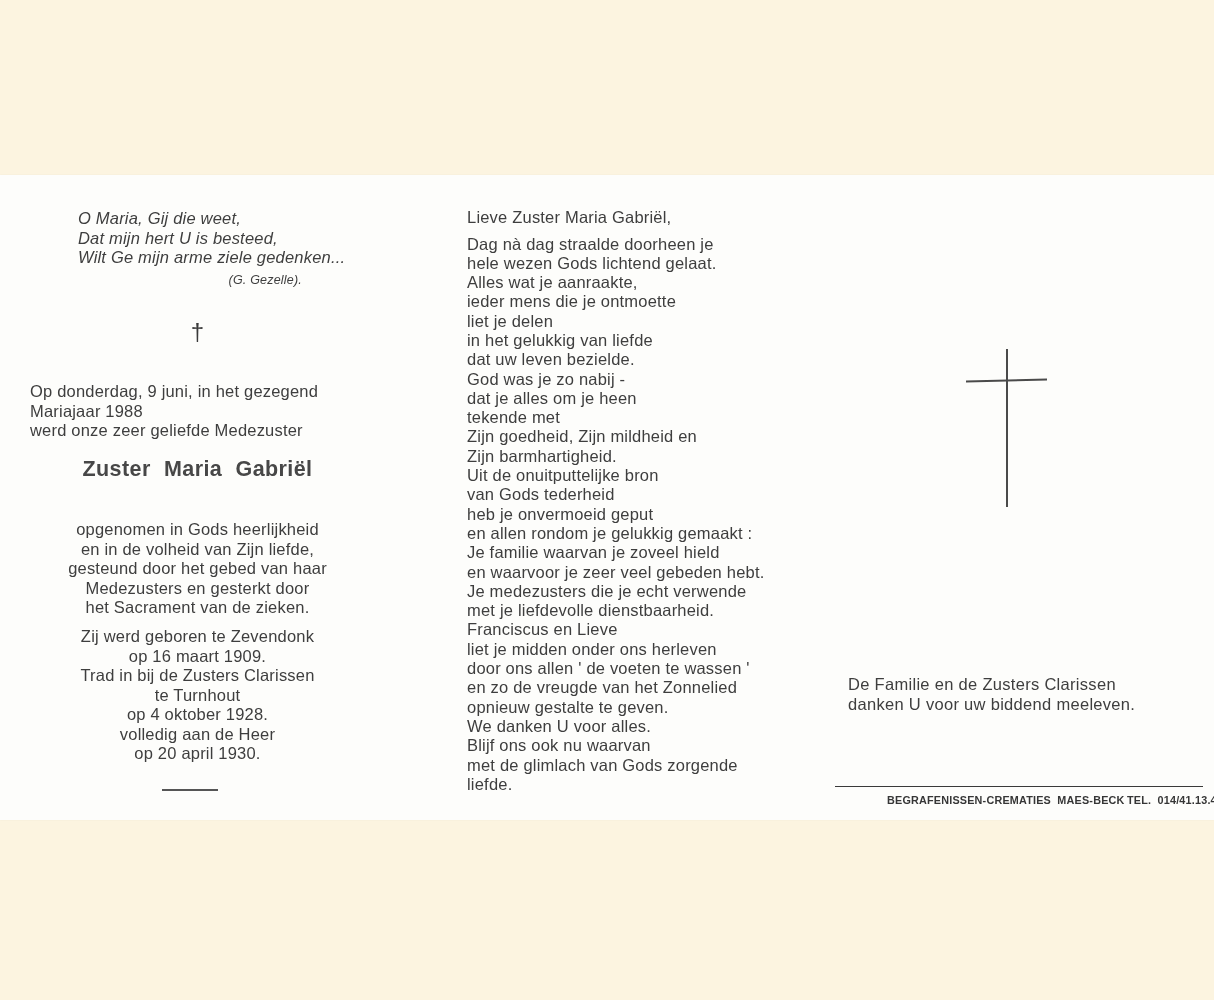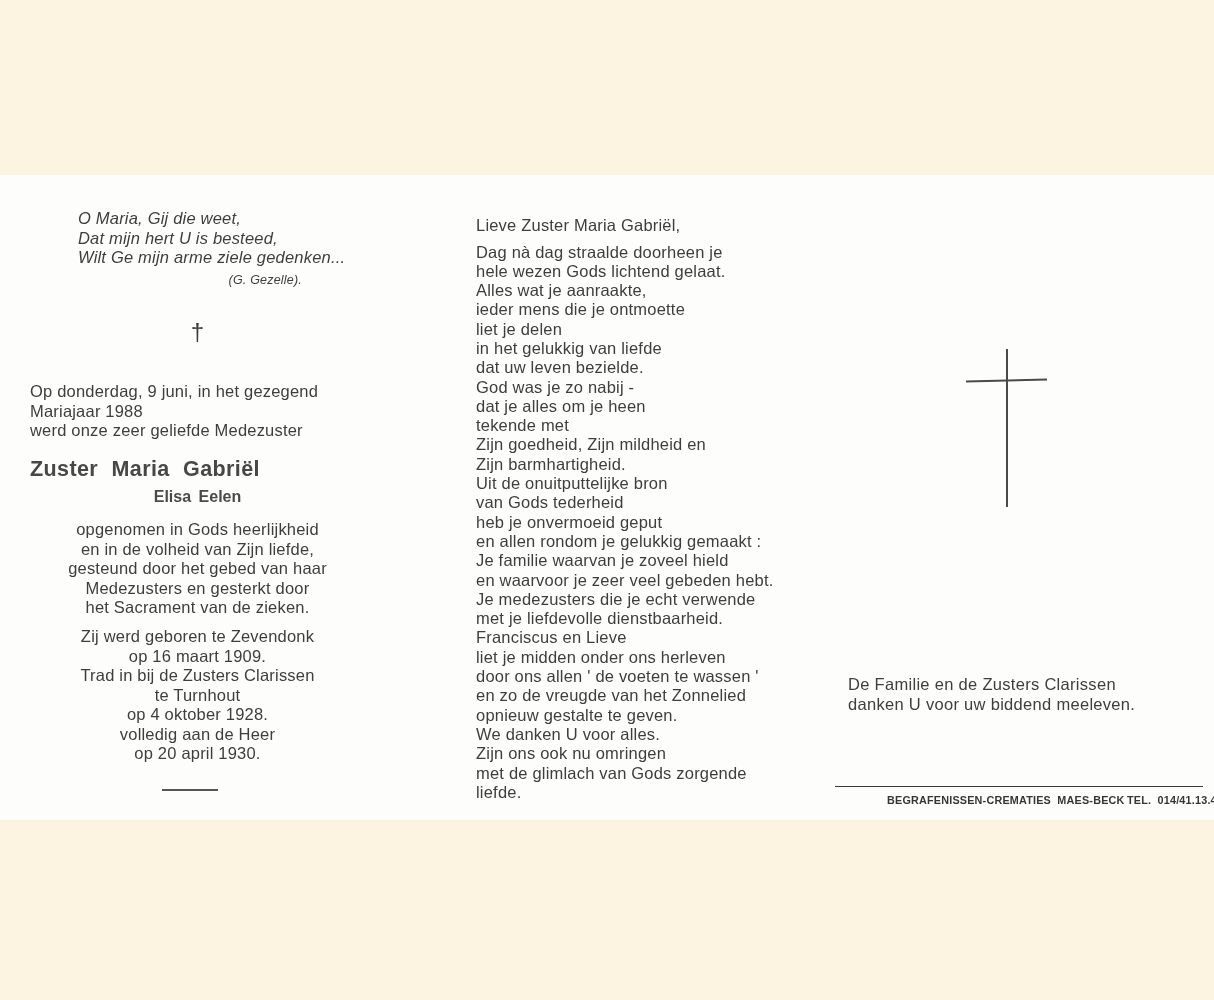--- a/index.html
+++ b/index.html
@@ -57,21 +57,21 @@
     width: 100%;
     text-align: left;
     font-size: 16.5px;
     line-height: 19.5px;
     letter-spacing: 0.2px;
   }
   .name {
     position: absolute;
     top: 282px; left: 0;
     width: 100%;
-    text-align: left;
+    text-align: center;
     font-size: 21.5px;
     font-weight: bold;
     color: #474747;
     letter-spacing: 0.4px;
     word-spacing: 7px;
   }
   .birth-name {
     position: absolute;
     top: 313px; left: 0;
     width: 100%;
@@ -102,23 +102,22 @@
   .rule-short {
     position: absolute;
     top: 614px; left: 132px;
     width: 56px;
     border-top: 2px solid #555;
   }
 
   
   .col-mid {
     position: absolute;
-    left: 467px; top: 41px;
+    left: 467px; top: 33px;
     width: 360px;
-    margin-left: 9px;
   }
   .salutation {
     font-size: 16.5px;
     line-height: 19.5px;
     letter-spacing: 0.2px;
     margin-bottom: 7px;
   }
   .tribute {
     font-size: 16.5px;
     line-height: 19.3px;
@@ -180,21 +179,20 @@
       <div class="small-cross">†</div>
 
       <div class="intro">
           <div>Op donderdag, 9 juni, in het gezegend</div>
           <div>Mariajaar 1988</div>
           <div>werd onze zeer geliefde Medezuster</div>
         </div>
 
       <div class="name">Zuster Maria Gabriël</div>
 
-      <div class="birth-name">Elisa Eelen</div>
 
       <div class="passing">
           <div>opgenomen in Gods heerlijkheid</div>
           <div>en in de volheid van Zijn liefde,</div>
           <div>gesteund door het gebed van haar</div>
           <div>Medezusters en gesterkt door</div>
           <div>het Sacrament van de zieken.</div>
         </div>
 
       <div class="life">
@@ -232,21 +230,21 @@
           <div>Je familie waarvan je zoveel hield</div>
           <div>en waarvoor je zeer veel gebeden hebt.</div>
           <div>Je medezusters die je echt verwende</div>
           <div>met je liefdevolle dienstbaarheid.</div>
           <div>Franciscus en Lieve</div>
           <div>liet je midden onder ons herleven</div>
           <div>door ons allen ' de voeten te wassen '</div>
           <div>en zo de vreugde van het Zonnelied</div>
           <div>opnieuw gestalte te geven.</div>
           <div>We danken U voor alles.</div>
-          <div>Zijn ons ook nu omringen</div>
+          <div>Blijf ons ook nu waarvan</div>
           <div>met de glimlach van Gods zorgende</div>
           <div>liefde.</div>
         </div>
     </div>
 
     <svg class="big-cross" width="88" height="162" viewBox="0 0 88 162">
       <line x1="44" y1="2" x2="44" y2="160" stroke="#4a4a4a" stroke-width="2"></line>
       <line x1="3" y1="34.5" x2="84" y2="32.5" stroke="#4a4a4a" stroke-width="2"></line>
     </svg>
 

